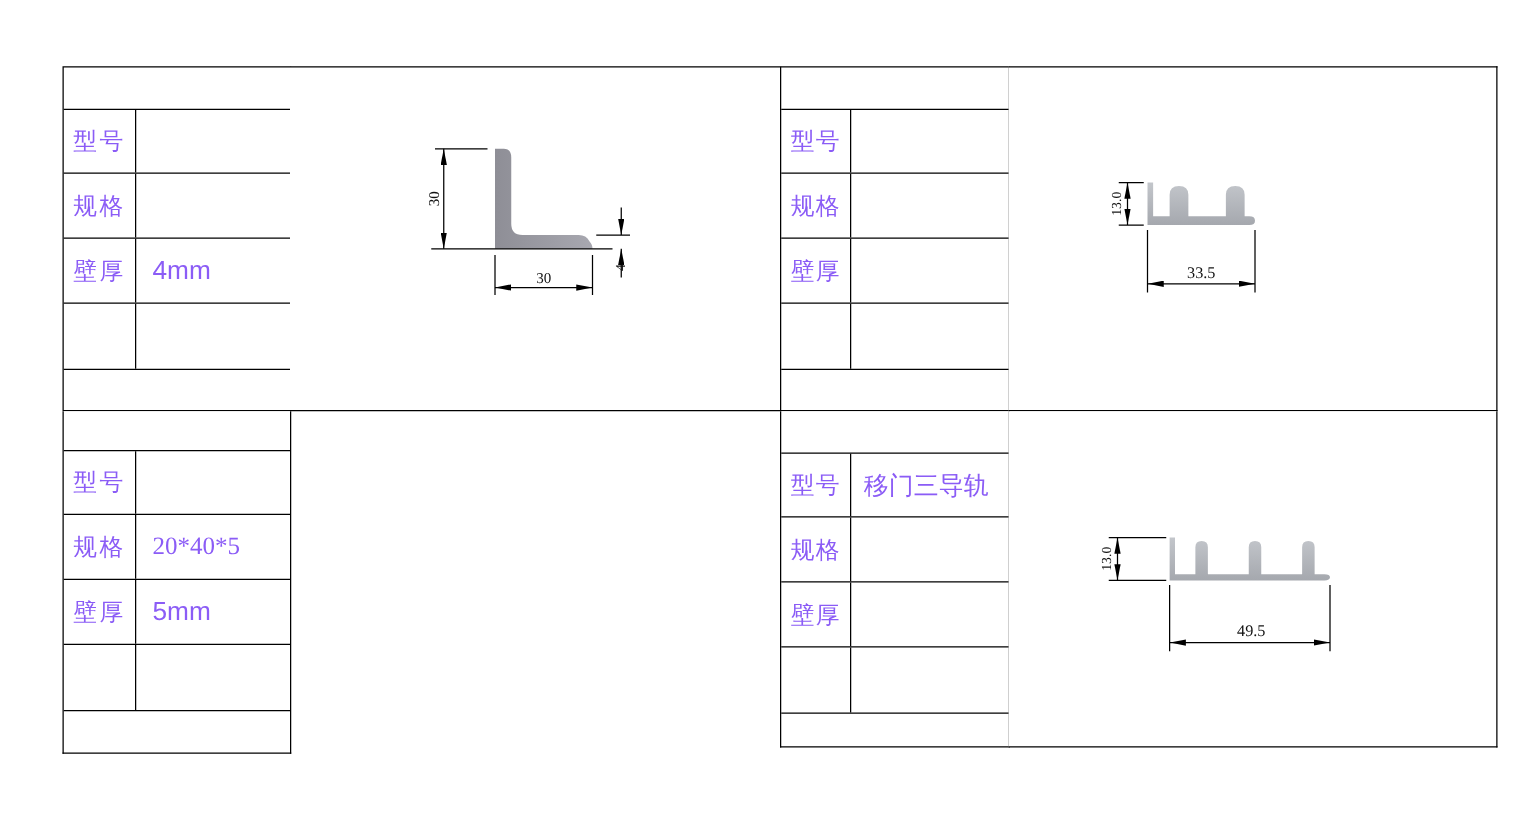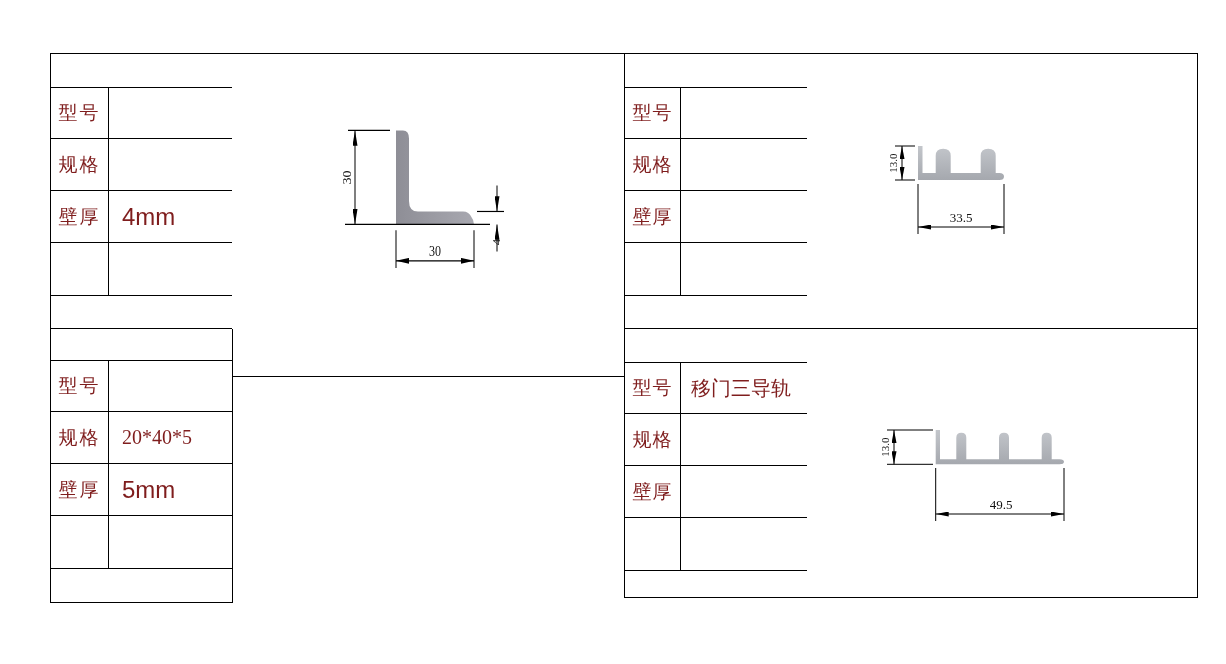--- a/index.html
+++ b/index.html
@@ -1,26 +1,26 @@
 <!DOCTYPE html>
 <html><head>
 <meta charset="utf-8">
 <style>
   html,body{margin:0;padding:0;background:#ffffff;}
   #sheet{position:relative;width:1226px;height:664px;background:#fff;overflow:hidden;
-         font-family:"Liberation Serif","DejaVu Serif",serif;color:#7f1d1d;}
+         font-family:"Liberation Serif","DejaVu Serif",serif;color:#8b5cf6;}
   .tbl{position:absolute;border:1px solid #000;box-sizing:border-box;background:#fff;}
   .row{display:flex;border-bottom:1px solid #000;box-sizing:border-box;}
   .row:last-child{border-bottom:none;}
   .cell{box-sizing:border-box;}
   .lab{width:58px;border-right:1px solid #000;display:flex;align-items:center;
        justify-content:center;font-size:19px;letter-spacing:2px;}
   .tbl-r .lab{width:56px;letter-spacing:1px;}
   .val{flex:1;display:flex;align-items:center;padding-left:13px;font-size:20px;}
-  .sans{font-family:"Liberation Sans","DejaVu Sans",sans-serif;font-size:24px;}
+  .sans{font-family:"Liberation Sans","DejaVu Sans",sans-serif;font-size:21px;}
   .panel{position:absolute;border:1px solid #000;border-left:none;box-sizing:border-box;background:#fff;}
   .no-top{border-top:none;}
   .panel svg{position:absolute;left:0;top:0;width:100%;height:100%;}
   svg text{font-family:"Liberation Serif","DejaVu Serif",serif;fill:#111;}
   .dim{stroke:#000;stroke-width:1;fill:none;}
 </style>
 </head>
 <body>
 
 <div id="sheet">
@@ -59,21 +59,21 @@
       <div class="cell lab">壁厚</div>
       <div class="cell val sans">4mm</div>
     </div>
     <div class="row" style="height:53px">
       <div class="cell lab"></div>
       <div class="cell val"></div>
     </div>
     <div class="row" style="height:32px"></div>
   </div>
 
-  <div class="panel" style="left:232px;top:53px;width:393px;height:324px">
+  <div class="panel" style="left:232px;top:53px;width:393px;height:276px">
     <svg viewBox="0 0 392 274" preserveAspectRatio="none">
       <path fill="url(#gTL)" d="M164,145 L164,65 L171,65 Q177,65 177,72 L177,125 Q177,134 186,134 L231,134 Q237,134 239.5,139 Q242,141.5 242,145 Z"></path>
       <g>
         <line class="dim" x1="158" y1="65" x2="116" y2="65"></line>
         <line class="dim" x1="113" y1="145" x2="258" y2="145"></line>
         <line class="dim" x1="123" y1="65" x2="123" y2="145" marker-start="url(#arr)" marker-end="url(#arr)"></line>
         <text x="115" y="109" font-size="12" text-anchor="middle" transform="rotate(-90 115 105)">30</text>
       </g>
       <g>
         <line class="dim" x1="164" y1="150" x2="164" y2="182"></line>

